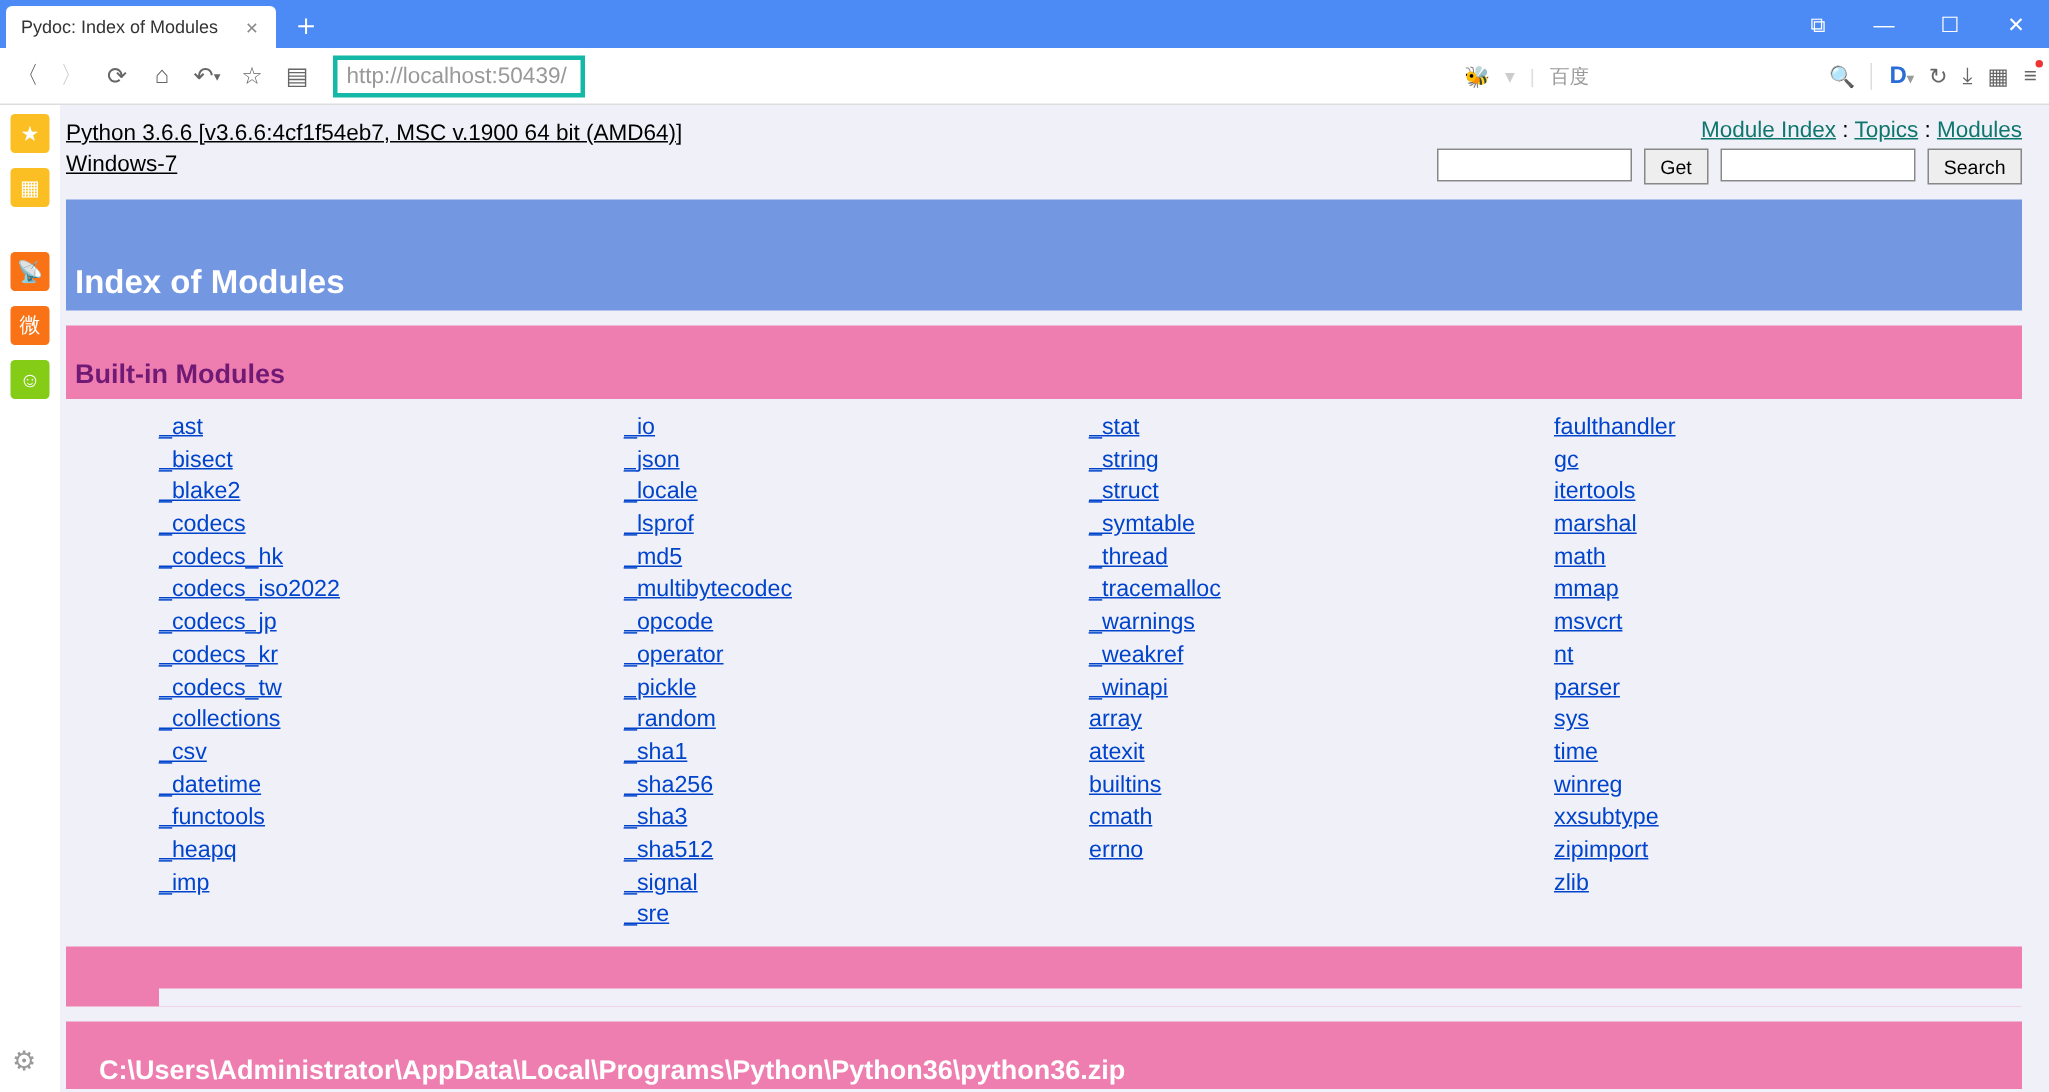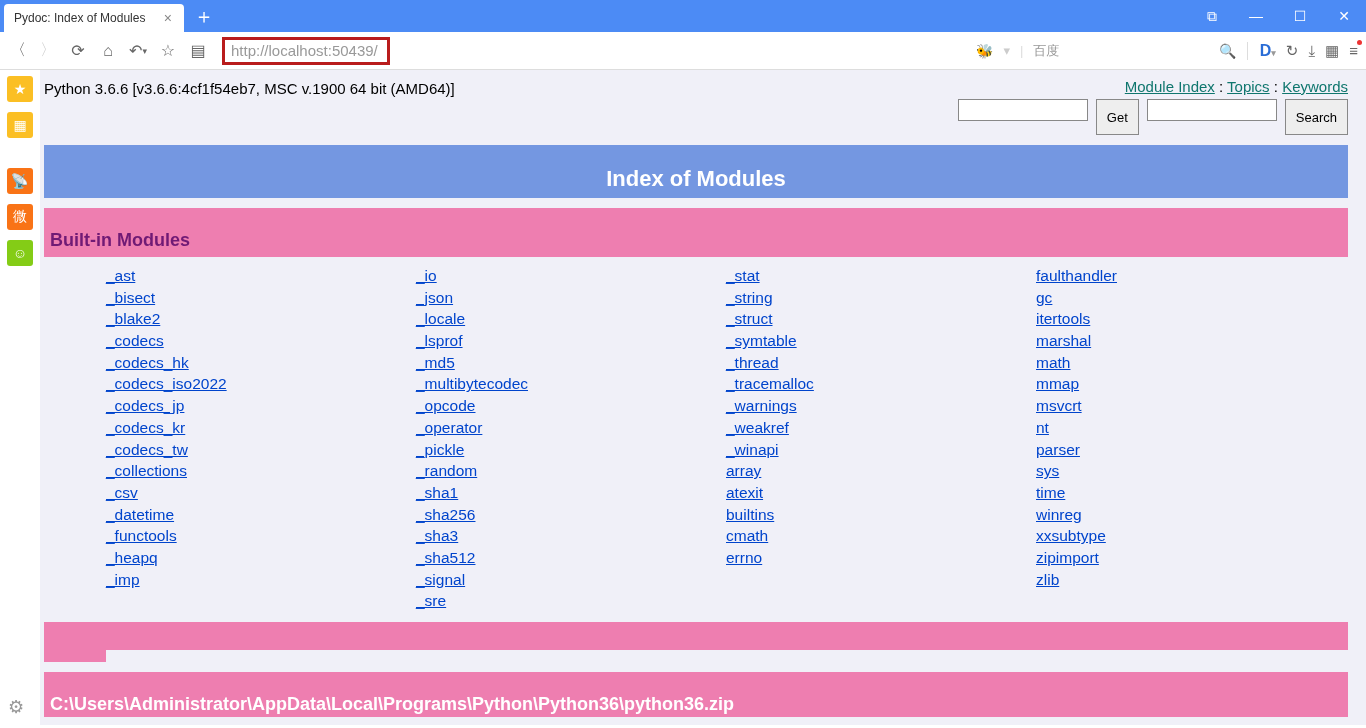--- a/index.html
+++ b/index.html
@@ -34,21 +34,21 @@
 }
 .toolbar {
   height: 38px; border-bottom: 1px solid #ddd; display: flex;
   align-items: center; padding: 0 8px; gap: 10px;
 }
 .toolbar .nav-btn {
   color: #666; cursor:pointer; width:20px;
   font-size: 16px; display:flex; align-items:center; justify-content:center;
 }
 .url-bar-wrap {
-  border: 3px solid #b91c1c; padding: 2px 6px; margin-left:4px;
+  border: 3px solid #14b8a6; padding: 2px 6px; margin-left:4px;
 }
 .url-bar {
   font-size: 15px; color: #999; border: none; outline: none;
   width: 150px; background: transparent;
 }
 .toolbar-right {
   margin-left:auto; display:flex; align-items:center; gap:10px;
   font-size:13px; color:#999;
 }
 .search-glass { font-size:14px; }
@@ -83,39 +83,39 @@
 .gear { position:absolute; bottom:10px; left:8px; color:#999; font-size:18px; }
 
 .content {
   padding: 8px 18px 8px 4px;
   font-size: 15px;
   background: #f0f0f8;
 }
 .content-head {
   display:flex; align-items:flex-start;
 }
-.content-head .left-info { line-height:1.4; }
+.content-head .left-info { line-height:1.4;text-decoration:underline; }
 .content-head .right-links {
   margin-left:auto; text-align:right; font-size:15px;
 }
 .content-head a { color:#0f766e; text-decoration:underline; }
 .search-row {
   margin-top:4px; display:flex; gap:8px; justify-content:flex-end;
 }
 .search-row input[type=text] {
   border:1px solid #888; height:22px; width:130px; padding:0 4px;
   background:#fff;
 }
 .search-row input.btn {
-  border:1px solid #888; background:#eee; height:36px;
+  border:1px solid #888; background:#eee; height:24px;
   padding:0 10px; font-size:13px; cursor:pointer;
 }
 .blue-band {
   background:#7497e1; color:#fff; font-size:22px; font-weight:bold;
-  padding: 21px 6px 6px 6px; margin-top:10px;text-align:center;
+  padding: 42px 6px 6px 6px; margin-top:10px;
 }
 .pink-band {
   background:#ee7eb0; color:#701a75; font-size:18px; font-weight:bold;
   padding:22px 6px 6px 6px; margin-top:10px;
 }
 .module-grid {
   display:flex; margin-left:62px; margin-top:8px;
 }
 .module-grid .col {
   width:310px;
@@ -125,21 +125,21 @@
   line-height:1.4; font-size:15.5px;
 }
 .pink-stub {
   background:#ee7eb0; height:40px; margin-top:10px; position:relative;
 }
 .pink-stub-inner {
   position:absolute; left:62px; top:28px; right:0; bottom:0; background:#f0f0f8;
 }
 .pink-path {
   background:#ee7eb0; color:#fff; font-weight:bold; font-size:18px;
-  padding:22px 6px 2px 6px; margin-top:10px;
+  padding:22px 6px 2px 22px; margin-top:10px;
 }
 </style>
 </head>
 <body>
 
 <div class="browser-tabbar">
   <div class="tab">
     <span>Pydoc: Index of Modules</span>
     <span class="tab-close">×</span>
   </div>
@@ -186,28 +186,29 @@
   <div class="side-icon weibo">微</div>
   <div class="side-icon green">☺</div>
   <div class="gear">⚙</div>
 </div>
 
 <div class="main-area">
   <div class="content">
     <div class="content-head">
       <div class="left-info">
         <div>Python 3.6.6 [v3.6.6:4cf1f54eb7, MSC v.1900 64 bit (AMD64)]</div>
+        <div>Windows-7</div>
       </div>
       <div class="right-links">
         <div>
           <a href="#">Module Index</a>
           <span> : </span>
           <a href="#">Topics</a>
           <span> : </span>
-          <a href="#">Keywords</a>
+          <a href="#">Modules</a>
         </div>
         <div class="search-row">
           <input type="text" style="">
           <input type="button" class="btn" value="Get" style="">
           <input type="text" style="">
           <input type="button" class="btn" value="Search" style="">
         </div>
       </div>
     </div>
 

